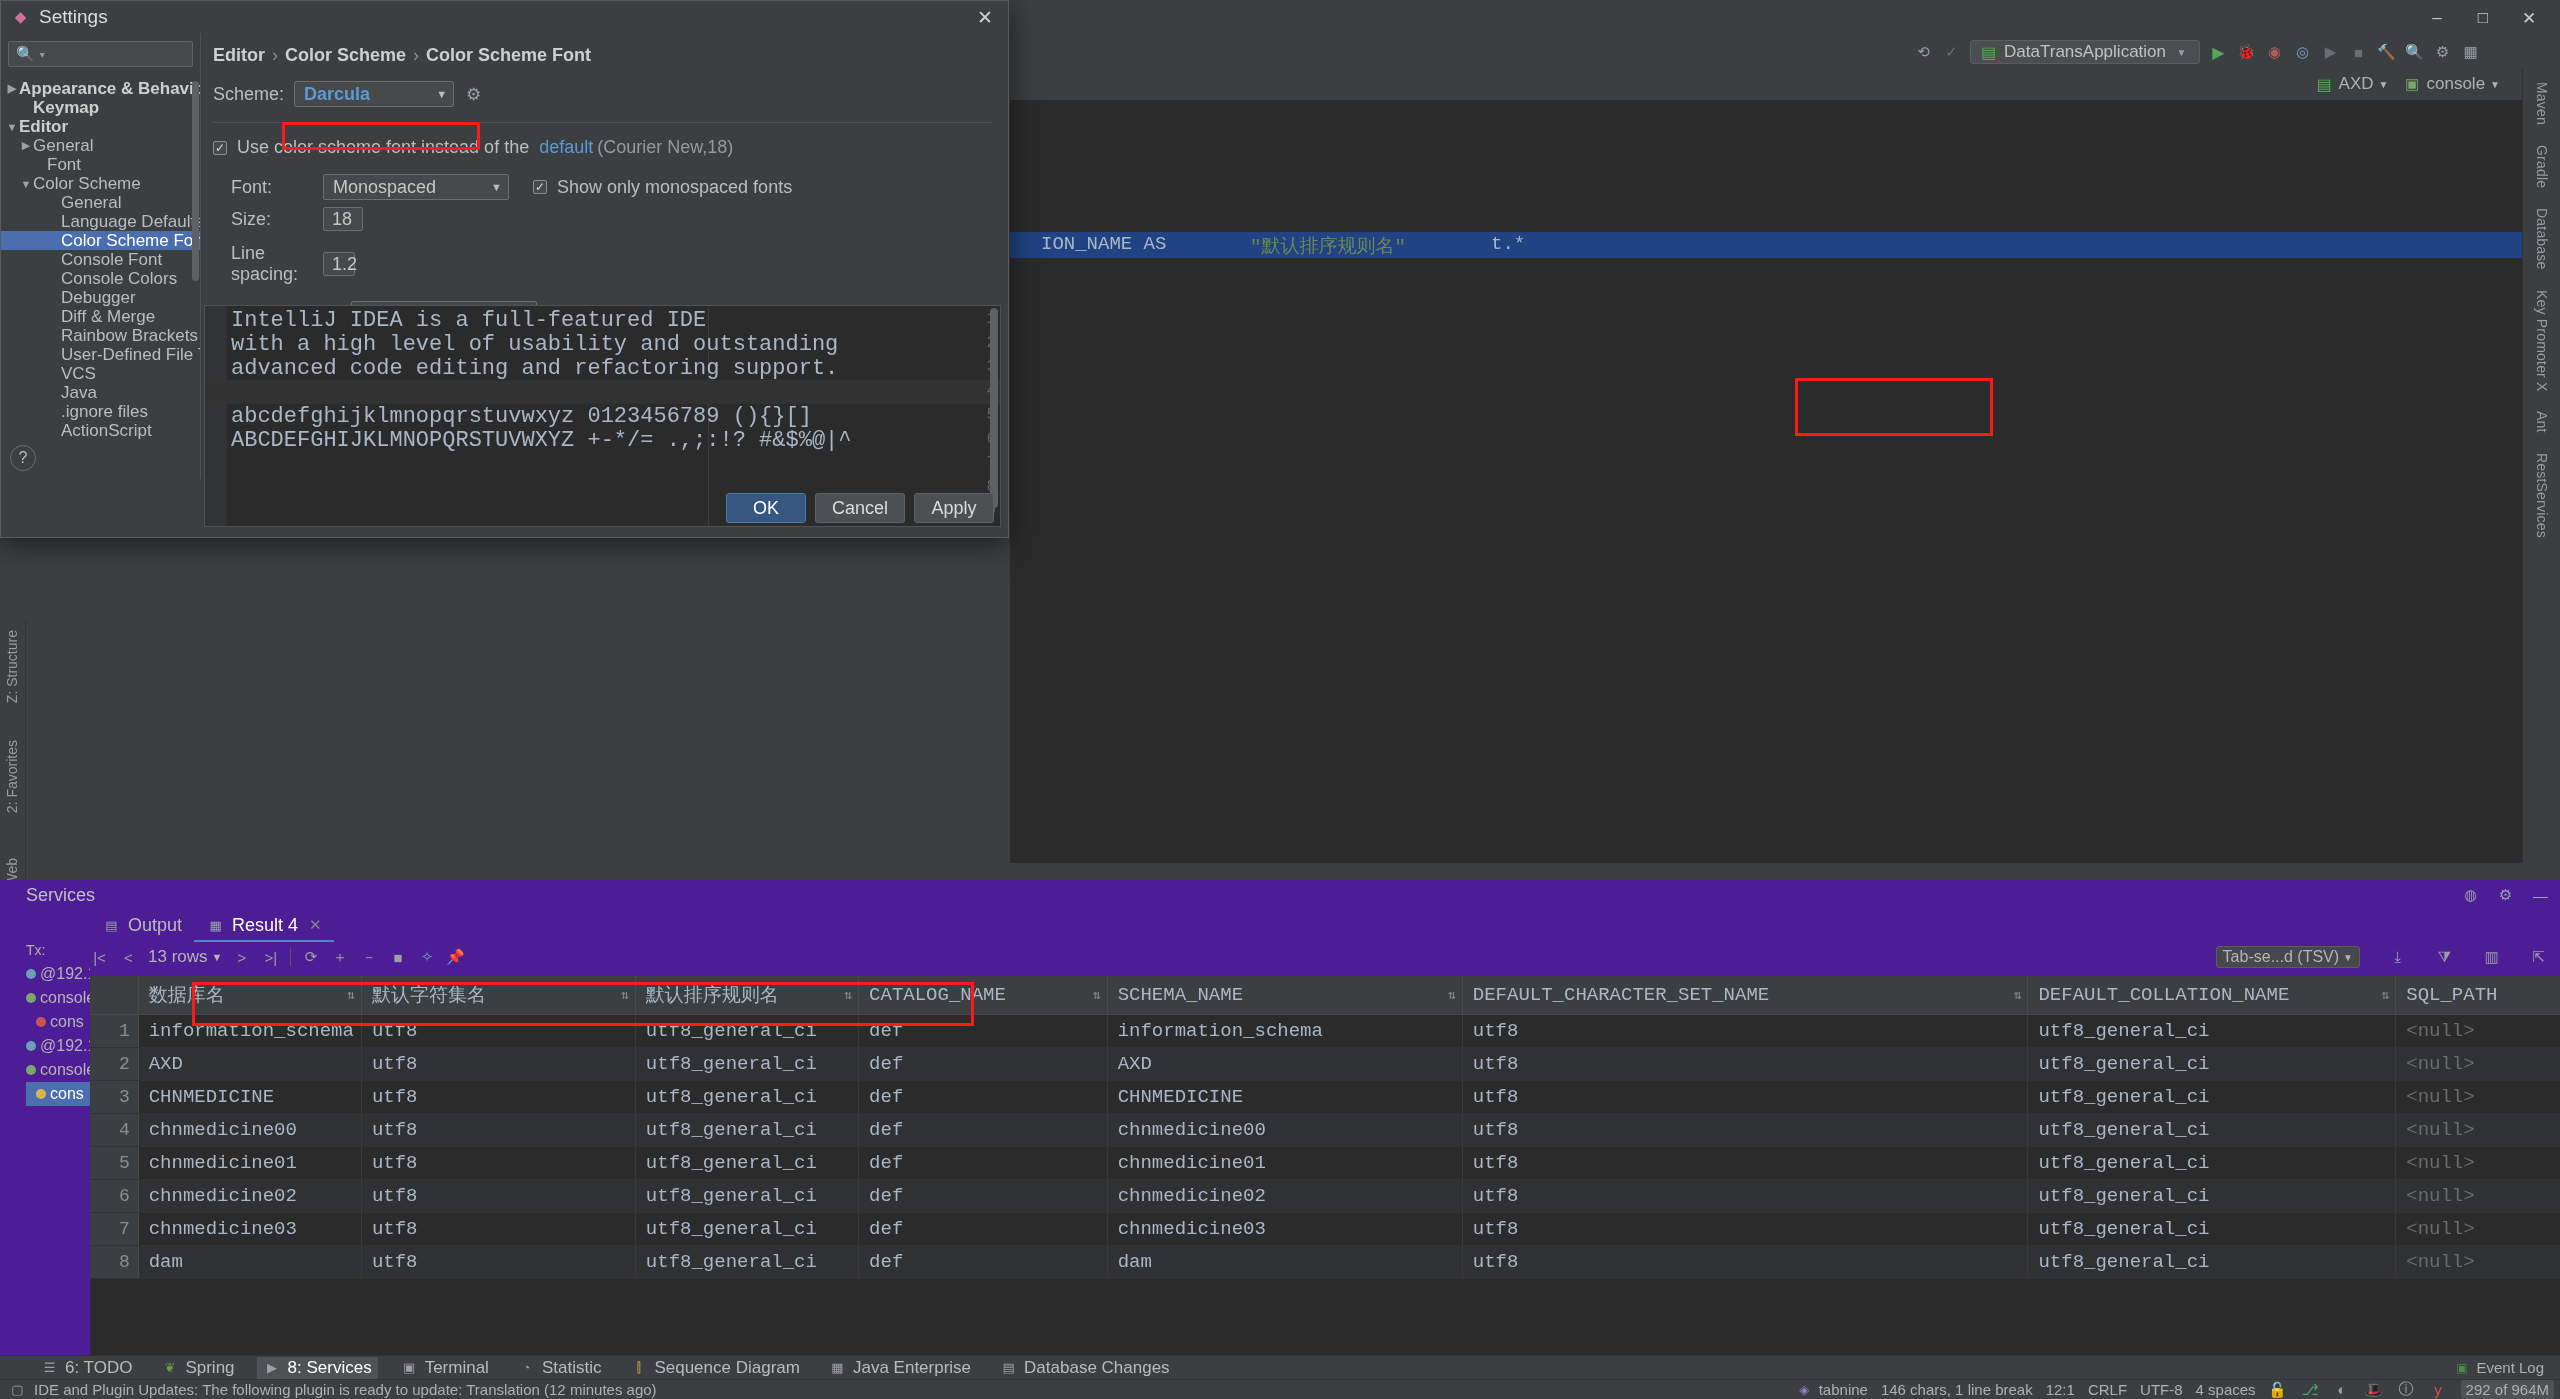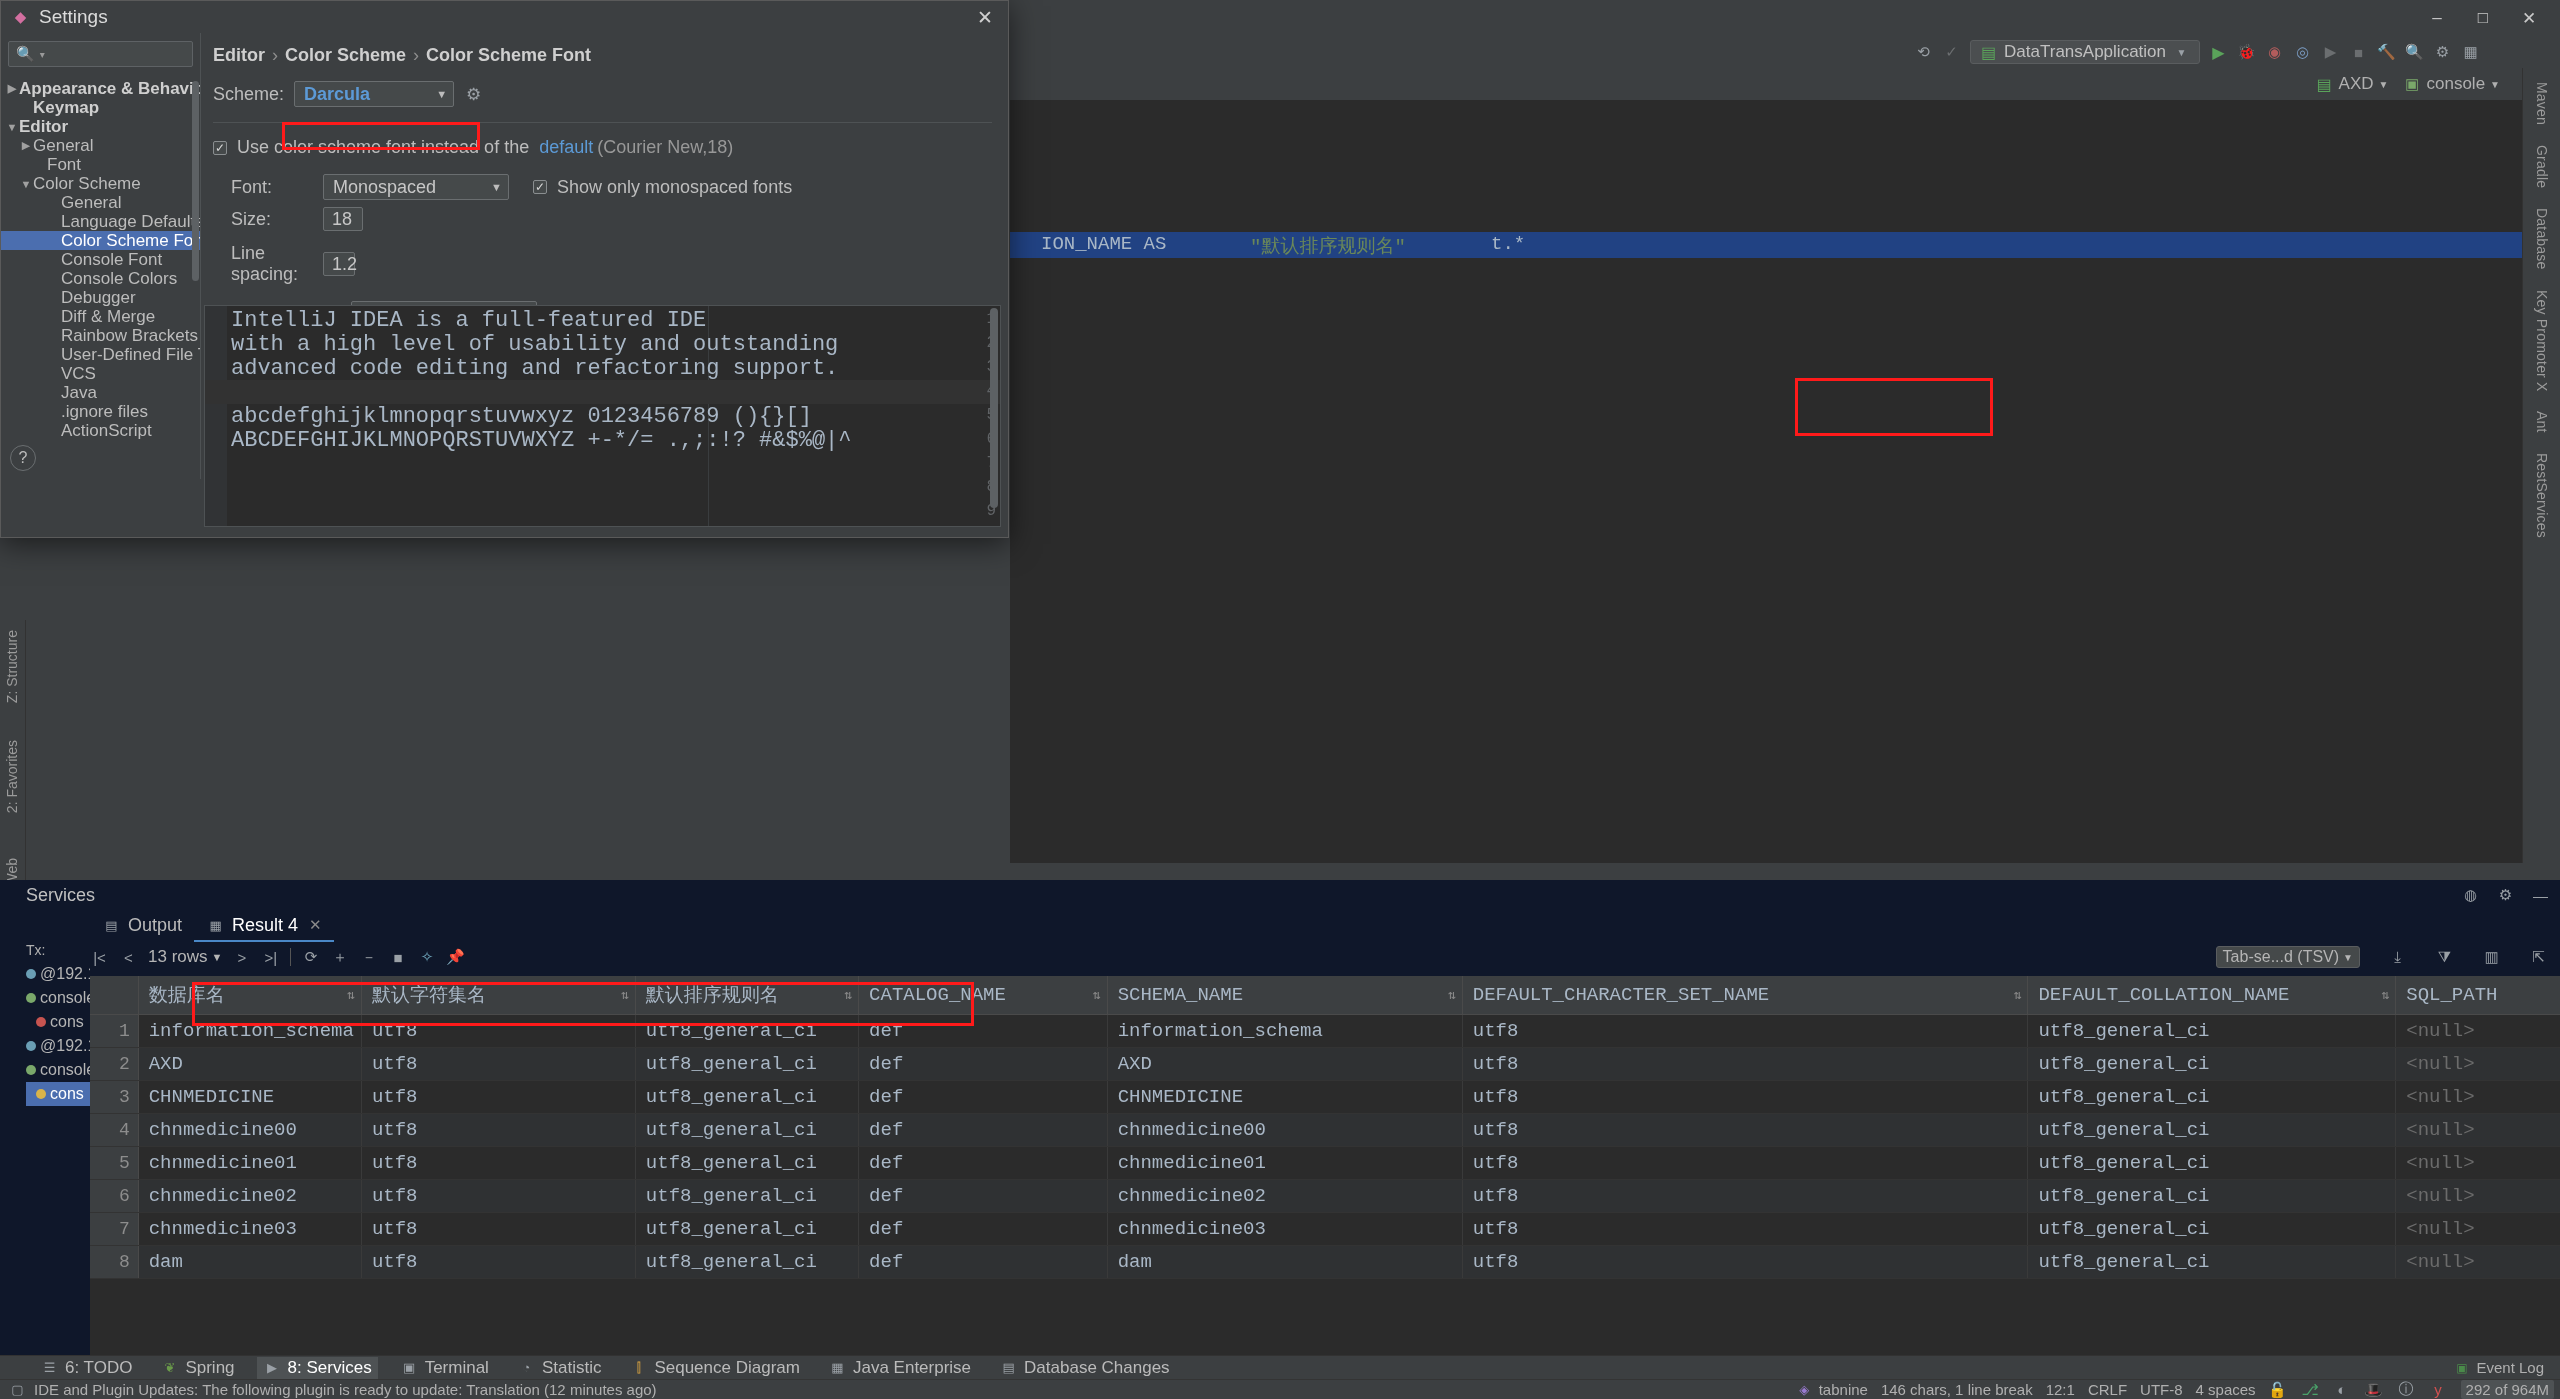--- a/index.html
+++ b/index.html
@@ -49,21 +49,21 @@
   .right-strip { position:absolute; top:68px; right:0; width:38px; bottom:536px; background:#3c3f41;
     border-left:1px solid #323232; display:flex; flex-direction:column; align-items:center; gap:4px; padding-top:6px;}
   .vtab { writing-mode:vertical-rl; font-size:14px; color:#9b9b9b; padding:8px 2px; letter-spacing:.2px;}
   
   .left-strip { position:absolute; left:0; top:620px; width:26px; bottom:44px; background:#3c3f41;
     border-right:1px solid #323232; }
   .lvtab { writing-mode:vertical-rl; transform:rotate(180deg); font-size:14px; color:#9b9b9b;
     position:absolute; left:4px; }
 
   
-  .services { position:absolute; left:0; right:0; bottom:44px; top:880px; background:#0f172a; }
+  .services { position:absolute; left:0; right:0; bottom:44px; top:880px; background:#4c1d95; }
   .svc-header { height:30px; display:flex; align-items:center; padding-left:26px; font-size:18px; color:#c0c0c0;
     position:relative;}
   .svc-header .right-ic { position:absolute; right:10px; display:flex; gap:16px; align-items:center; }
   .svc-tabs { height:32px; display:flex; align-items:center; gap:0; padding-left:90px; position:relative; }
   .svc-tab { display:flex; align-items:center; gap:7px; padding:4px 12px; font-size:18px; color:#bbbbbb;
     border-bottom:2px solid transparent; }
   .svc-tab.active { border-bottom:2px solid #4a88c7; color:#ffffff; }
   .svc-tab .x { color:#8a8a8a; font-size:15px; margin-left:4px; }
 
   
@@ -697,15 +697,20 @@
             <div class="pv-num" style="top: 172px;">8</div>
             <div class="pv-line" style="top: 170px;"></div>
             <div class="pv-num" style="top: 196px;">9</div>
             <div class="pv-line" style="top: 194px;"></div>
           </div>
         <div class="pv-sb"></div>
       </div>
     </div>
   </div>
 
+  <div class="dlg-foot">
+    <div class="btn primary">OK</div>
+    <div class="btn">Cancel</div>
+    <div class="btn">Apply</div>
+  </div>
 
   <div class="redbox" style="left:281px; top:121px; width:198px; height:28px;"></div>
 </div>
 
 </body></html>

